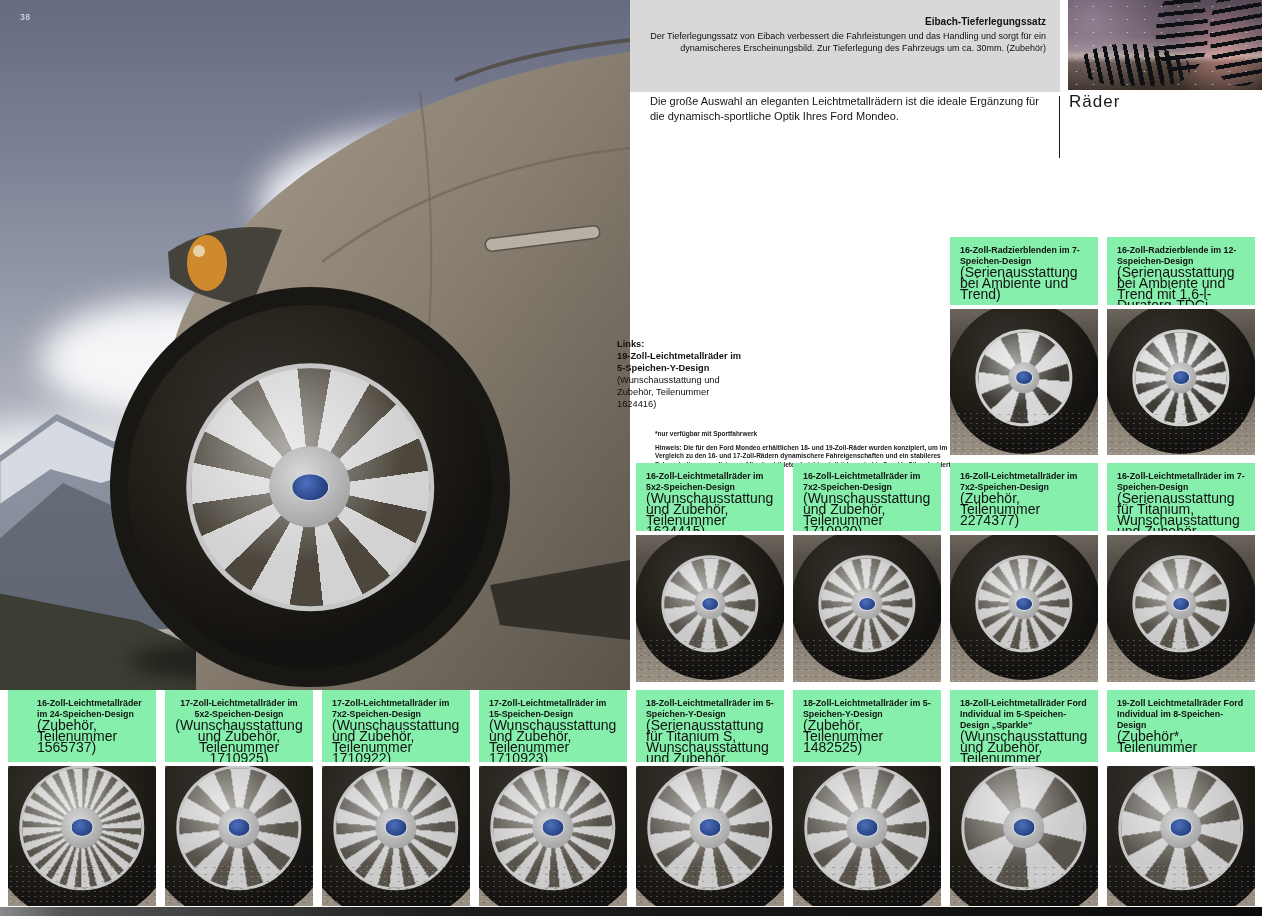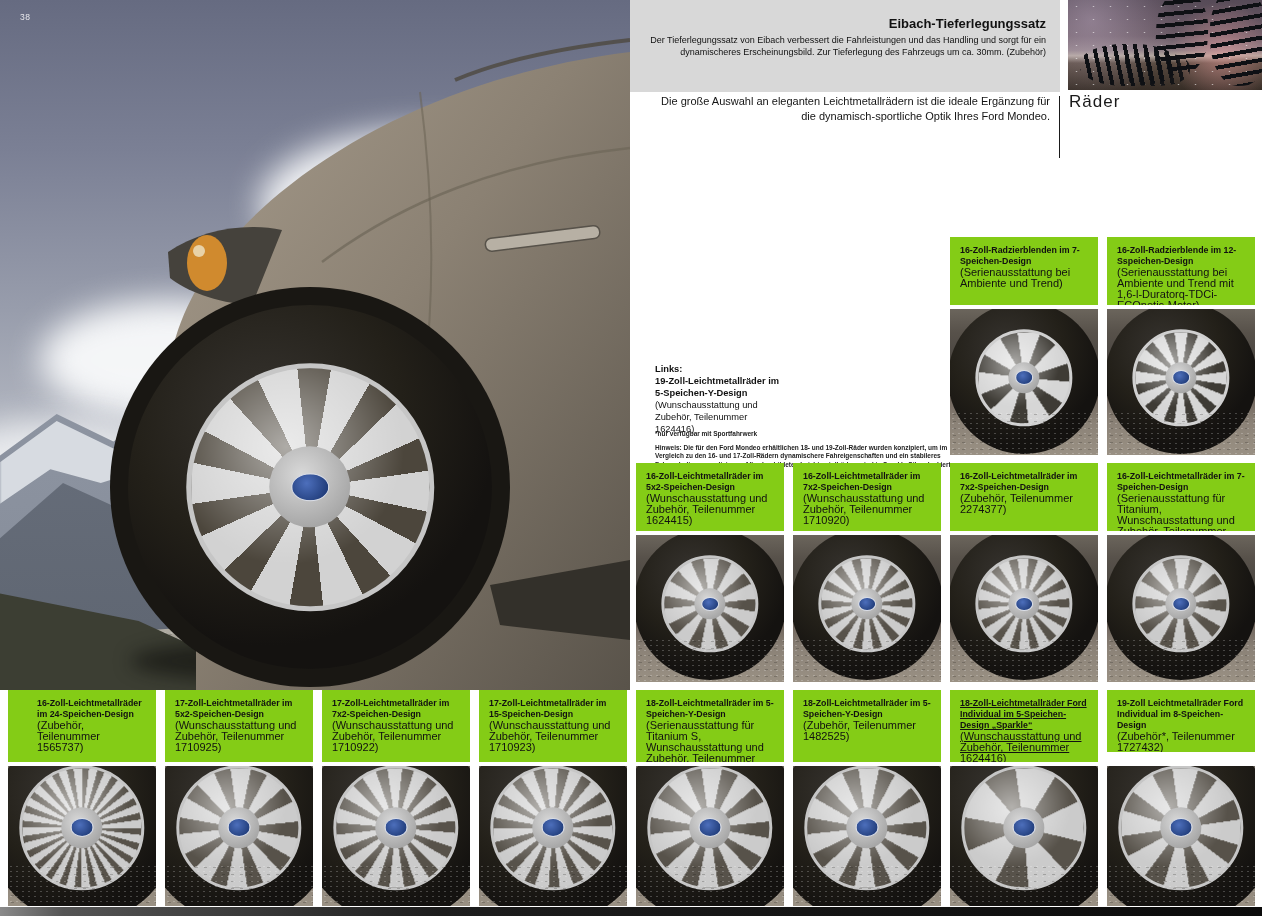--- a/index.html
+++ b/index.html
@@ -30,48 +30,48 @@
   .rim::before{content:"";position:absolute;inset:33%;border-radius:50%;background:radial-gradient(circle at 40% 35%,#d9d9d9,#a6a6a6 75%);}
   .hub{position:absolute;left:50%;top:50%;transform:translate(-50%,-50%);width:18%;height:14%;border-radius:50%;
        background:radial-gradient(circle at 40% 35%,#4d6fbc,#233f7d 75%);border:1px solid #d9dde7;}
   #main-tire{left:128px;top:305px;width:364px;height:364px;}
   #main-tire .rim{width:68%;height:68%;--n:10;--rot:10deg;--spoke:#d2d2d2;--gap:#4c463c;border-width:5px;}
   #main-tire .hub{width:36px;height:26px;}
   #page-num{left:20px;top:12px;color:#e8e8ec;font-size:8.5px;letter-spacing:.5px;}
 
   
   #eibach{left:630px;top:0;width:430px;height:92px;background:#d8d8d8;text-align:right;box-sizing:border-box;padding:16px 14px 0 14px;}
-  #eibach .h{font-weight:bold;font-size:13px;margin-bottom:3px;}
+  #eibach .h{font-weight:bold;font-size:10px;margin-bottom:3px;}
   #eibach .b{font-size:9px;line-height:12px;}
   #springs{left:1068px;top:0;width:194px;height:90px;overflow:hidden;
      background:radial-gradient(circle at 80% 60%,rgba(236,160,160,.55),transparent 32%),
                 radial-gradient(circle at 12% 22%,rgba(210,190,215,.4),transparent 45%),
                 linear-gradient(180deg,#564a57 0%,#6b5b66 40%,#8d7e84 56%,#b2a69d 62%,#57493f 70%,#362d26 100%);}
   #springs::before{content:"";position:absolute;inset:0;opacity:.7;
      background-image:radial-gradient(rgba(255,255,255,.8) .6px,transparent 1.1px);background-size:17px 13px;}
   .spring{position:absolute;border-radius:45%;}
   .sv{background:repeating-linear-gradient(172deg,#0e1014 0 4px,rgba(0,0,0,0) 4px 11px);}
   .sh{background:repeating-linear-gradient(78deg,#0e1014 0 4px,rgba(0,0,0,0) 4px 10px);}
 
   
-  #intro{left:650px;top:94px;width:400px;text-align:right;font-size:11px;line-height:15px;color:#141414;}
+  #intro{left:650px;top:94px;width:400px;font-size:11px;line-height:15px;color:#141414;}
   #rule{left:1059px;top:96px;width:1px;height:62px;background:#1a1a1a;}
   #raeder{left:1069px;top:92px;font-size:17px;letter-spacing:1px;color:#1a1a1a;}
 
   
-  #links-note{left:655px;top:338px;width:130px;font-size:9.3px;line-height:12px;margin-top:25px;}
+  #links-note{left:617px;top:338px;width:130px;font-size:9.3px;line-height:12px;}
   #links-note .bold{font-weight:bold;}
   #foot{left:655px;top:430px;width:300px;font-size:6.5px;line-height:8.5px;font-weight:bold;color:#222;}
   #foot .a{margin-bottom:5px;}
 
   
   .card{position:absolute;width:148px;}
-  .label{position:absolute;left:0;right:0;background:#84cc16;box-sizing:border-box;padding:8px 10px;overflow:hidden;}
+  .label{position:absolute;left:0;right:0;background:#86efac;box-sizing:border-box;padding:8px 10px;overflow:hidden;}
   .label .t{font-weight:bold;font-size:8.8px;line-height:11px;}
-  .label .d{font-size:11px;line-height:11px;}
+  .label .d{font-size:14px;line-height:11px;}
   .photo{position:absolute;left:0;right:0;overflow:hidden;
      background:linear-gradient(180deg,#6b655c 0%,#57514a 16%,#494540 38%,#6b6159 58%,#8b8277 78%,#9a9184 100%);}
   .photo::after{content:"";position:absolute;left:0;right:0;bottom:0;height:30%;opacity:.4;
      background-image:radial-gradient(rgba(255,255,255,.55) 1px,transparent 1.3px),radial-gradient(rgba(30,28,24,.6) 1px,transparent 1.3px);
      background-size:6px 5px,9px 7px;}
   .photo .tire{left:50%;transform:translate(-50%,-50%);}
   .photo-mid .tire{top:47%;width:152px;height:152px;}
   .photo-mid .rim{width:64%;height:64%;}
   .photo-bot .tire{top:44%;width:190px;height:190px;}
   .photo-bot .rim{width:66%;height:66%;}
@@ -244,21 +244,21 @@
     </div>
     <div class="photo photo-bot" style="top: 76px; height: 140px; --n: 24;">
       <div class="tire">
           <div class="rim">
             <div class="hub"></div>
           </div>
         </div>
     </div>
   </div>
   <div class="card" style="left:165px;top:690px;">
-    <div class="label" style="top:0;height:72px;">
+    <div class="label" style="top:0;height:72px;text-align:center;">
       <div class="t">17-Zoll-Leichtmetallräder im 5x2-Speichen-Design</div>
       <div class="d">(Wunschausstattung und Zubehör, Teilenummer 1710925)</div>
     </div>
     <div class="photo photo-bot" style="top: 76px; height: 140px; --n: 10;">
       <div class="tire">
           <div class="rim">
             <div class="hub"></div>
           </div>
         </div>
     </div>
@@ -309,21 +309,21 @@
     </div>
     <div class="photo photo-bot" style="top: 76px; height: 140px; --n: 10;">
       <div class="tire">
           <div class="rim">
             <div class="hub"></div>
           </div>
         </div>
     </div>
   </div>
   <div class="card" style="left:950px;top:690px;">
-    <div class="label" style="top:0;height:72px;text-decoration:underline;">
+    <div class="label" style="top:0;height:72px;">
       <div class="t">18-Zoll-Leichtmetallräder Ford Individual im 5-Speichen-Design „Sparkle“</div>
       <div class="d">(Wunschausstattung und Zubehör, Teilenummer 1624416)</div>
     </div>
     <div class="photo photo-bot" style="top: 76px; height: 140px; --n: 5;">
       <div class="tire">
           <div class="rim">
             <div class="hub"></div>
           </div>
         </div>
     </div>

